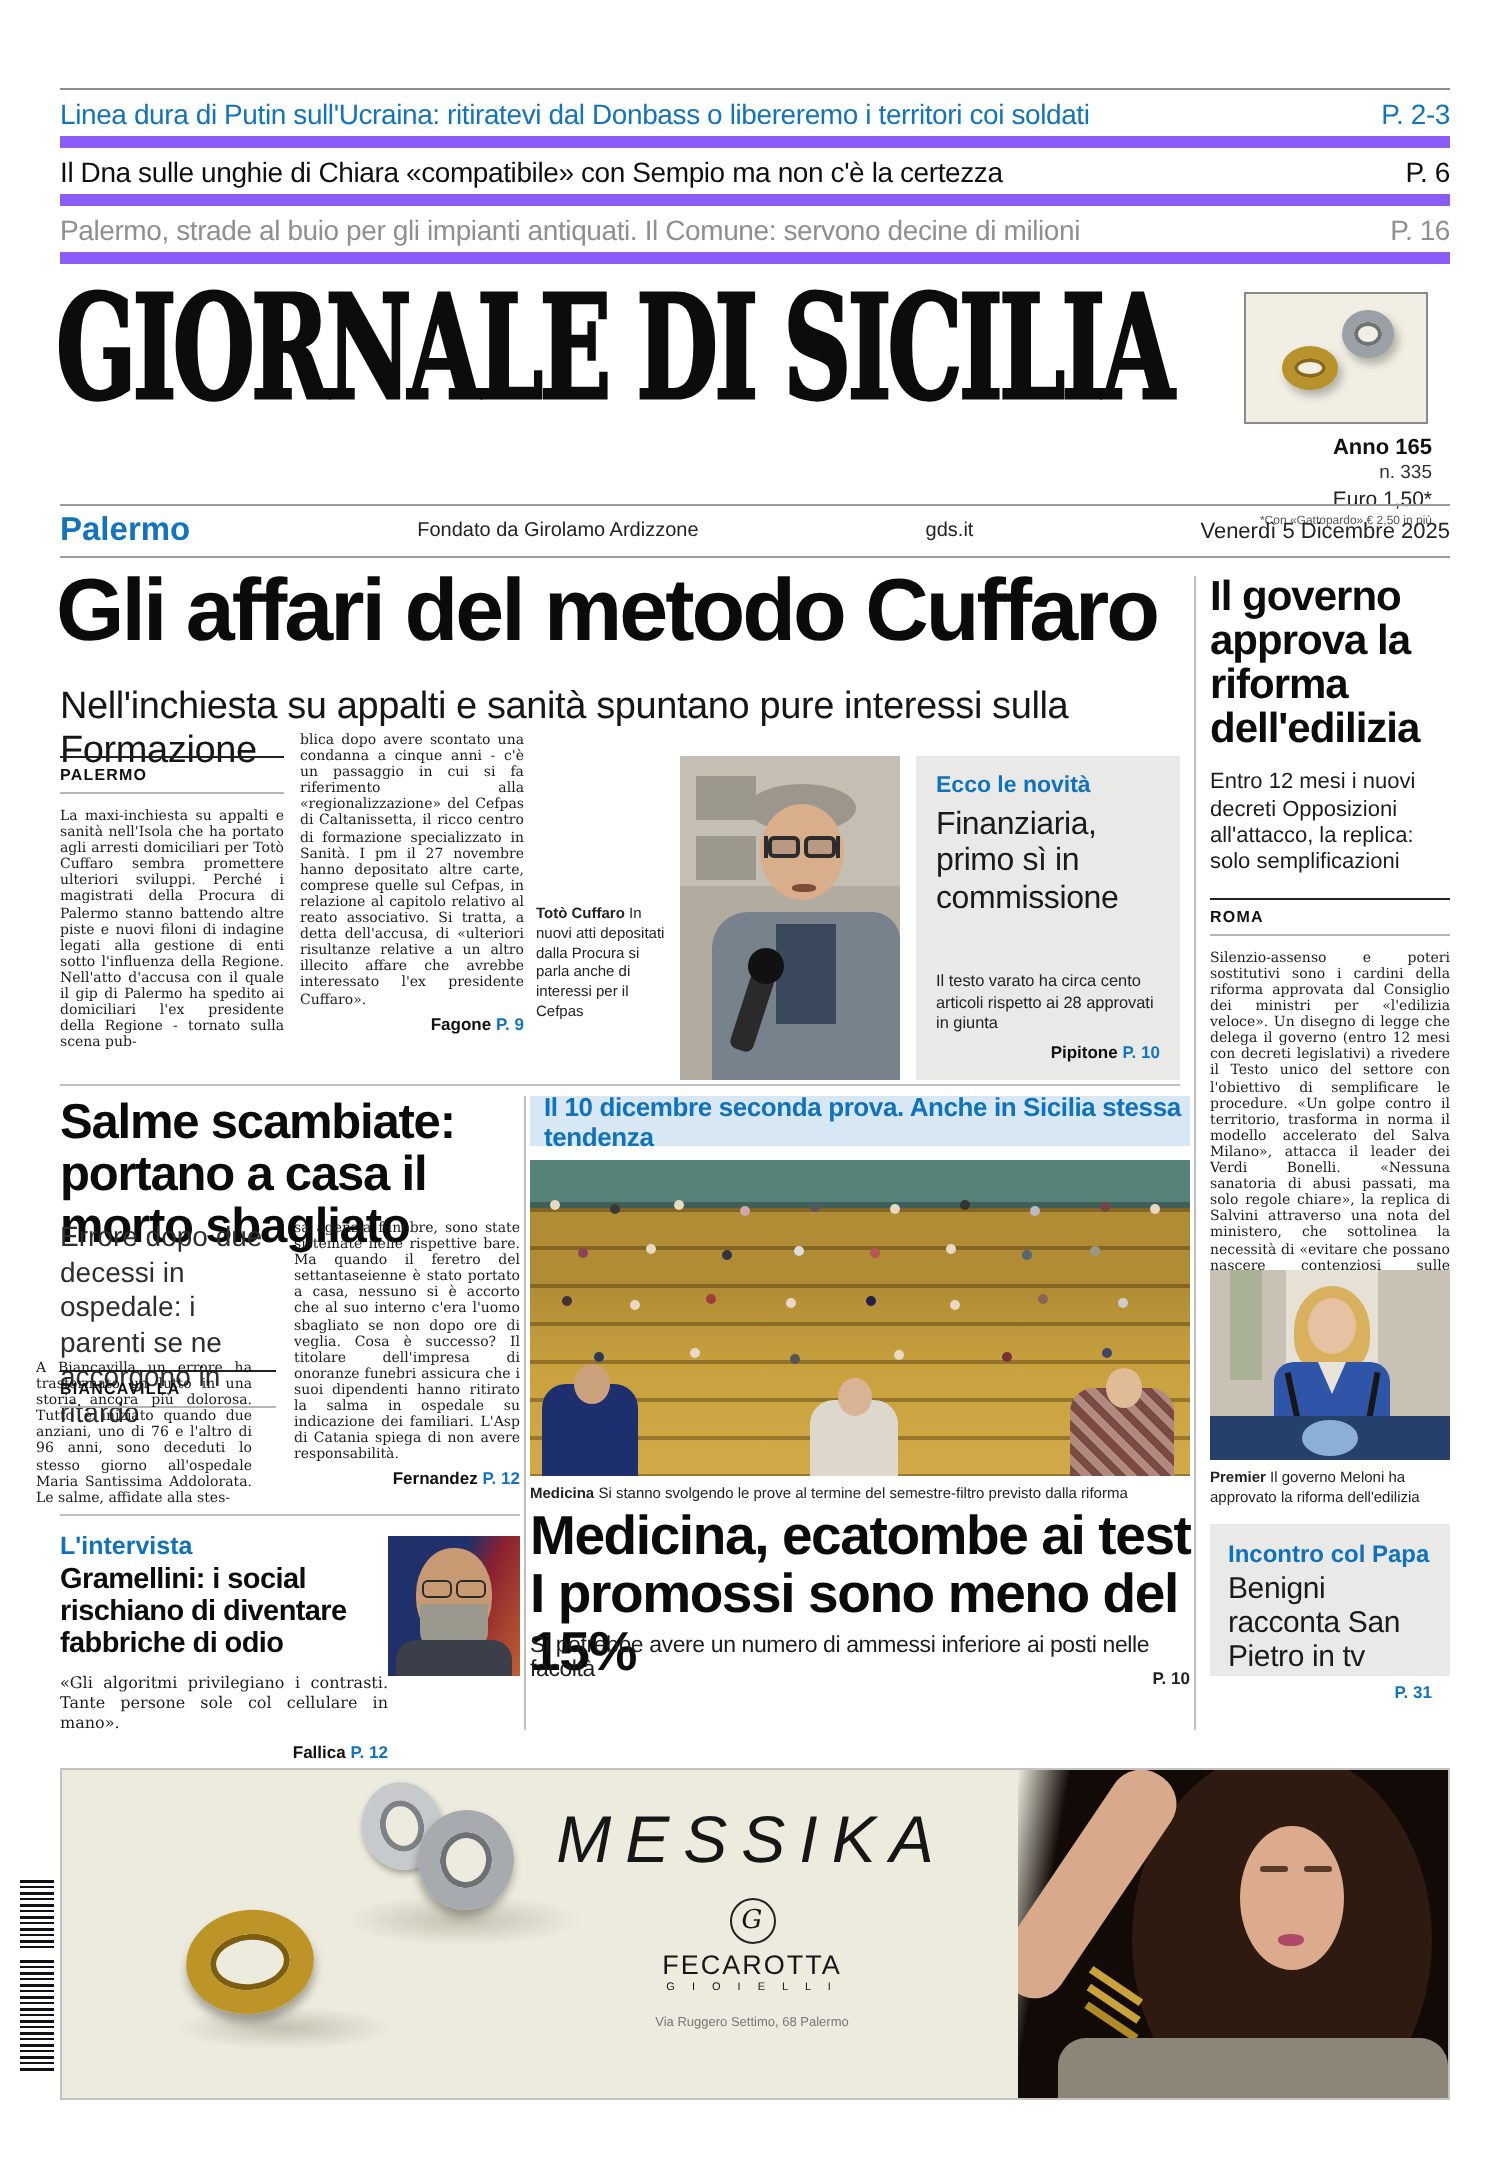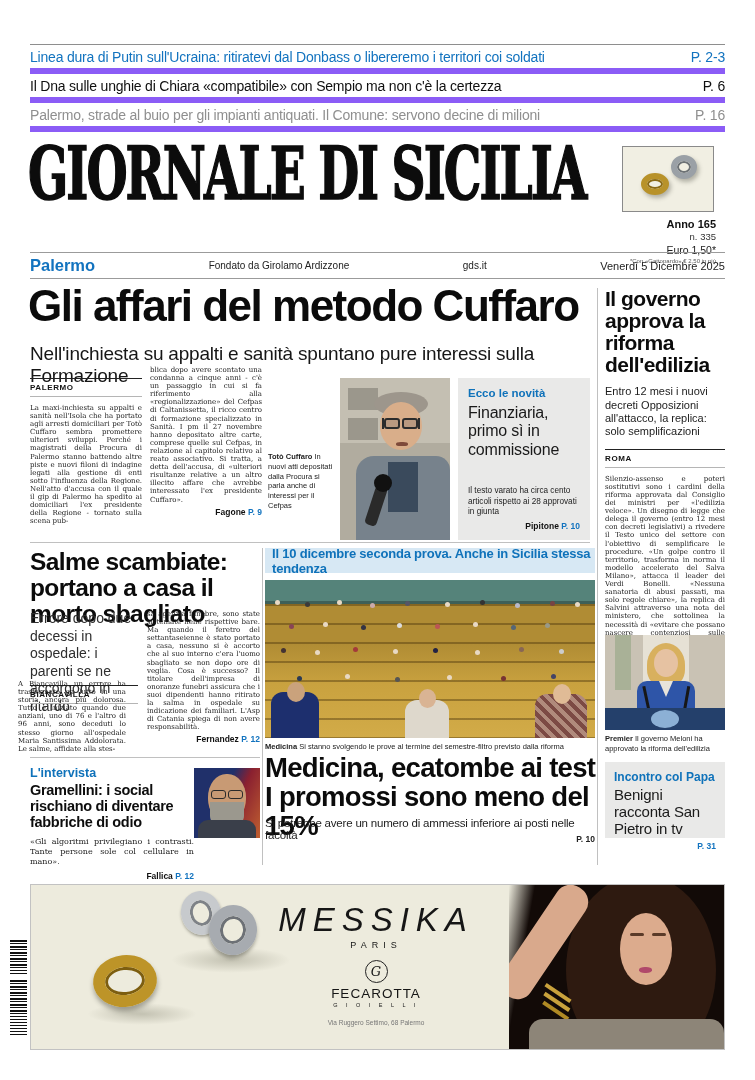--- a/index.html
+++ b/index.html
@@ -380,21 +380,20 @@
 <div id="med-page" class="abs">P. 10</div>
 
 <div id="ad" class="abs">
   <div class="shadow sh1"></div>
   <div class="shadow sh2"></div>
   <div class="sring1"></div>
   <div class="sring2"></div>
   <div class="gring"></div>
   <div id="ad-center">
     <div class="brand">MESSIKA</div>
-    <div class="paris">PARIS</div>
     <div class="mono">G</div>
     <div class="retailer">FECAROTTA</div>
     <div class="gioielli">G I O I E L L I</div>
     <div class="address">Via Ruggero Settimo, 68 Palermo</div>
   </div>
   <div id="ad-model">
     <div class="hair"></div>
     <div class="face"></div>
     <div class="brow1"></div>
     <div class="brow2"></div>

